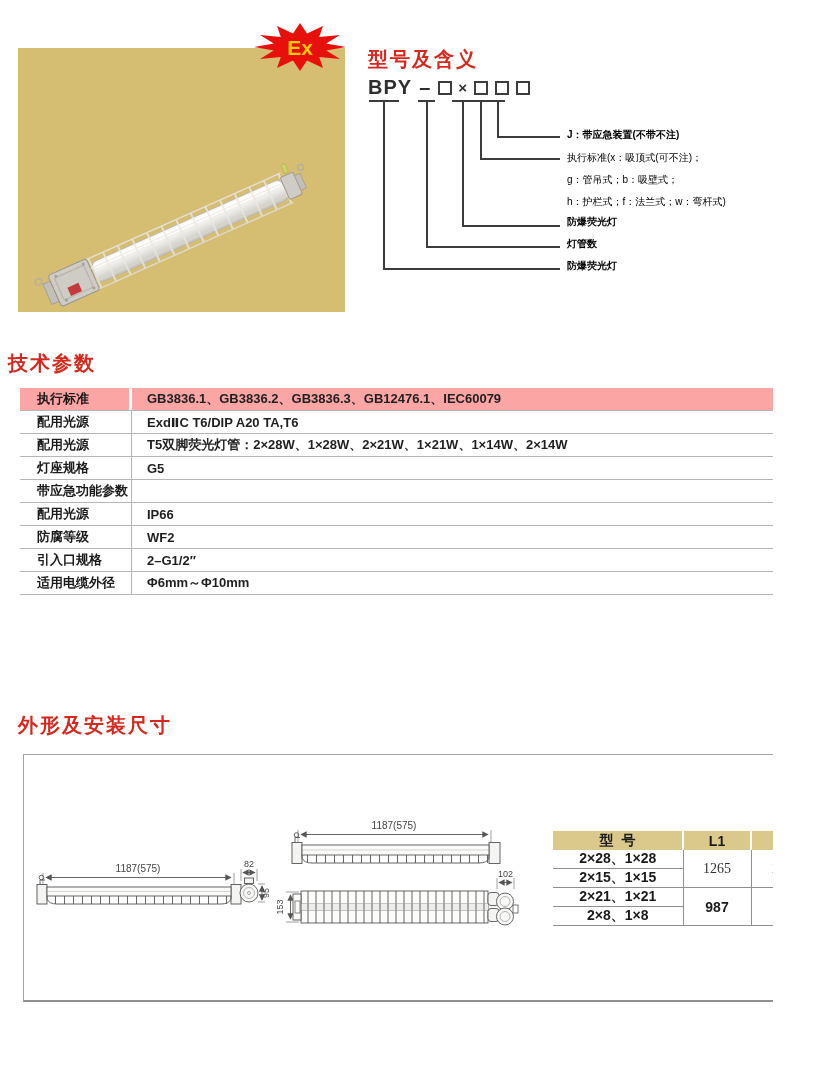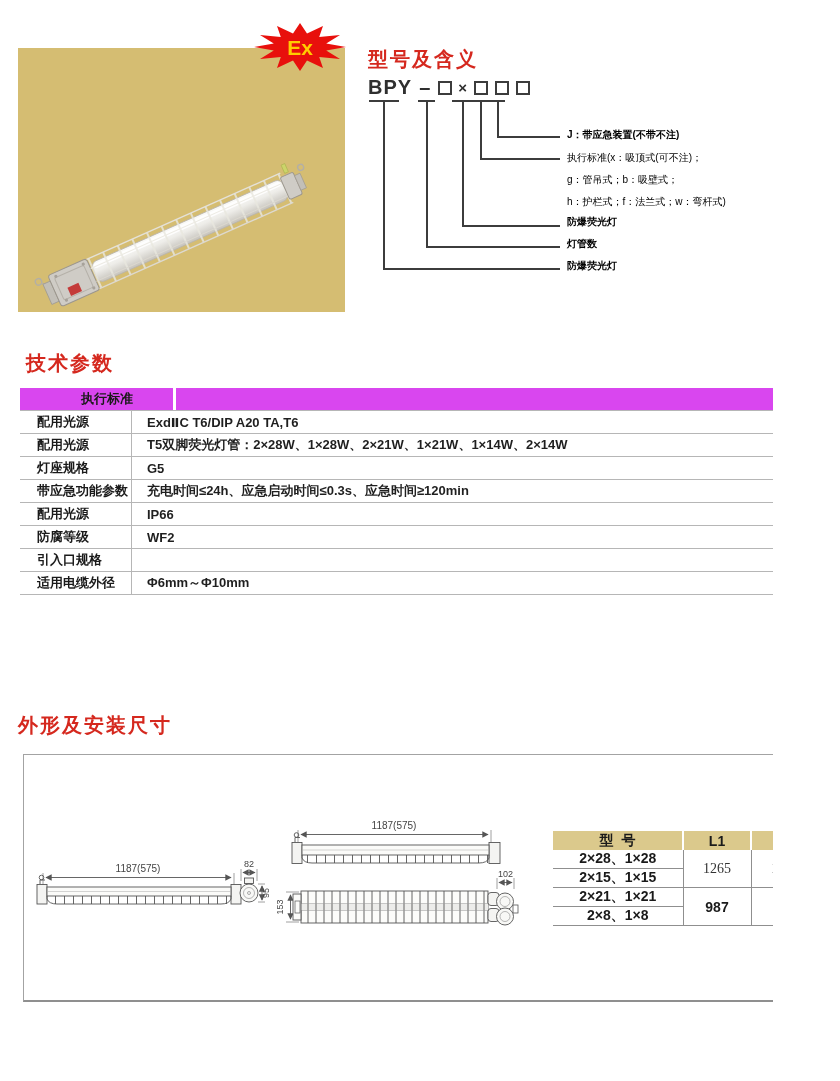--- a/index.html
+++ b/index.html
@@ -3,21 +3,21 @@
 <meta charset="utf-8">
 <style>
   * { margin:0; padding:0; box-sizing:border-box; }
   html,body { background:#fff; }
   body { font-family:"Liberation Sans","DejaVu Sans",sans-serif; color:#222; }
   .page { position:relative; width:773px; height:1081px; background:#fff; overflow:hidden; }
 
   
   .sec-title { position:absolute; font-size:20px; font-weight:bold; letter-spacing:2px; color:#d5281e; white-space:nowrap; }
   .t-model { left:368px; top:46px; }
-  .t-tech  { left:26px;  top:350px; }
+  .t-tech  { left:8px;  top:350px; }
   .t-dims  { left:18px;  top:712px; }
 
   
   .photo { position:absolute; left:18px; top:48px; width:327px; height:264px; }
   .ex-star { position:absolute; left:252px; top:22px; width:96px; height:50px; }
 
   
   .model-code { position:absolute; left:368px; top:76px; display:flex; align-items:center; gap:3px;
                 font-size:20px; font-weight:bold; color:#2f2f2f; letter-spacing:1px; }
   .model-code .dash { margin:0 2px 0 4px; }
@@ -41,21 +41,21 @@
   .bl1 { top:128px; } .bl2 { top:151px; } .bl3 { top:173px; } .bl4 { top:195px; }
   .bl5 { top:215px; } .bl6 { top:237px; } .bl7 { top:259px; }
 
   
   .ttable { position:absolute; left:20px; top:388px; width:798px; }
   .trow { display:flex; height:23px; border-bottom:1px solid #b6b6b6; align-items:stretch; }
   .tlabel { width:112px; flex:0 0 112px; border-right:1px solid #b6b6b6; display:flex; align-items:center;
             padding-left:17px; font-size:13px; font-weight:bold; color:#1a1a1a; white-space:nowrap; }
   .tvalue { flex:1; display:flex; align-items:center; padding-left:15px; font-size:13px; font-weight:600;
             color:#1f1f1f; white-space:nowrap; }
-  .trow.hl { background:#d946ef;padding-left:44px; }
+  .trow.hl { background:#fca5a5; }
   .trow.hl .tlabel { border-right:3px solid #ffffff; }
   .trow.hl .tvalue { font-weight:700; }
 
   
   .dimbox { position:absolute; left:23px; top:754px; width:795px; height:248px;
             border:1px solid #a3a3a3; border-bottom:2px solid #8f8f8f; background:#fff; }
   .drawings { position:absolute; left:0; top:0; width:795px; height:248px; }
 
   
   .dtable { position:absolute; left:529px; top:76px; width:266px; border-collapse:collapse;
@@ -152,47 +152,48 @@
   <div class="blabel bl4">h：护栏式；f：法兰式；w：弯杆式)</div>
   <div class="blabel bold bl5">防爆荧光灯</div>
   <div class="blabel bold bl6">灯管数</div>
   <div class="blabel bold bl7">防爆荧光灯</div>
 
   <div class="sec-title t-tech">技术参数</div>
 
   <div class="ttable">
     <div class="trow hl">
       <div class="tlabel">执行标准</div>
+      <div class="tvalue">GB3836.1、GB3836.2、GB3836.3、GB12476.1、IEC60079</div>
     </div>
     <div class="trow">
       <div class="tlabel">配用光源</div>
       <div class="tvalue">ExdⅡC T6/DIP A20 TA,T6</div>
     </div>
     <div class="trow">
       <div class="tlabel">配用光源</div>
       <div class="tvalue">T5双脚荧光灯管：2×28W、1×28W、2×21W、1×21W、1×14W、2×14W</div>
     </div>
     <div class="trow">
       <div class="tlabel">灯座规格</div>
       <div class="tvalue">G5</div>
     </div>
     <div class="trow">
       <div class="tlabel">带应急功能参数</div>
-      <div class="tvalue">充电时间≤24h、应急启动时间≤0.3s、应急时间≥120min</div>
     </div>
     <div class="trow">
       <div class="tlabel">配用光源</div>
       <div class="tvalue">IP66</div>
     </div>
     <div class="trow">
       <div class="tlabel">防腐等级</div>
       <div class="tvalue">WF2</div>
     </div>
     <div class="trow">
       <div class="tlabel">引入口规格</div>
+      <div class="tvalue">2–G1/2″</div>
     </div>
     <div class="trow">
       <div class="tlabel">适用电缆外径</div>
       <div class="tvalue">Φ6mm～Φ10mm</div>
     </div>
   </div>
 
   <div class="sec-title t-dims">外形及安装尺寸</div>
 
   <div class="dimbox">

